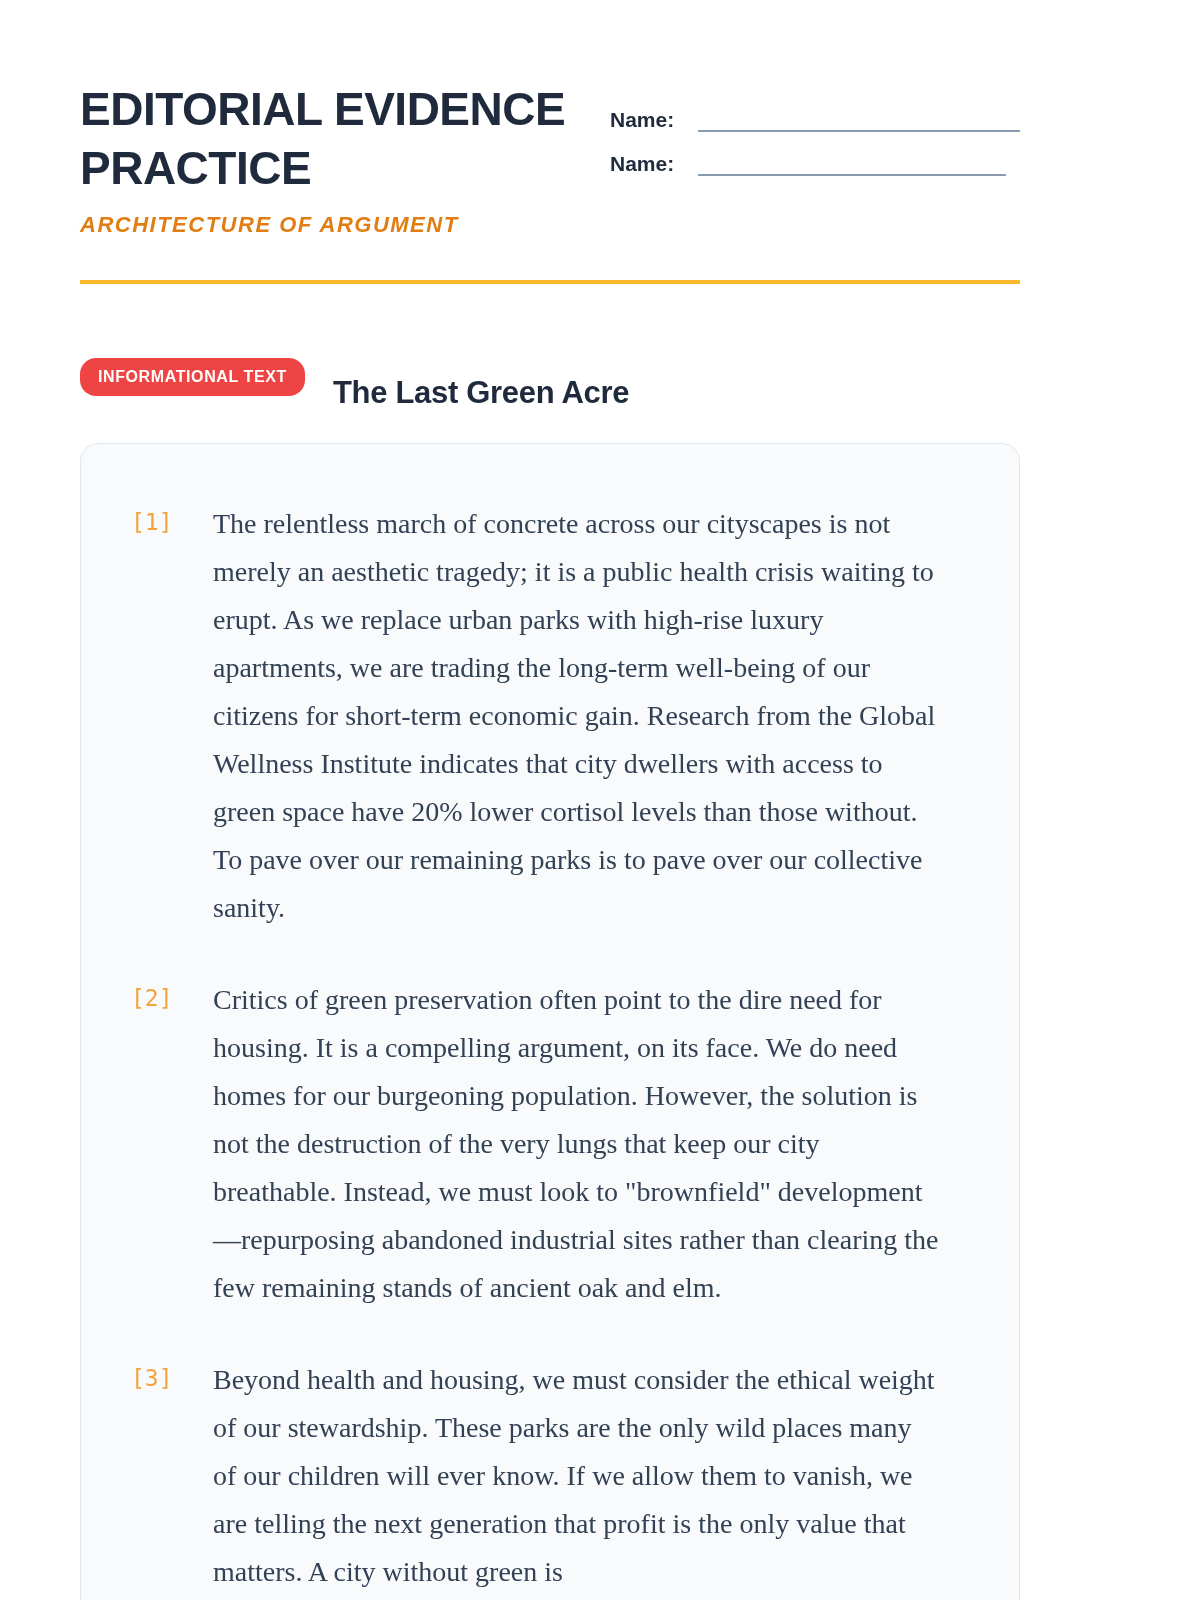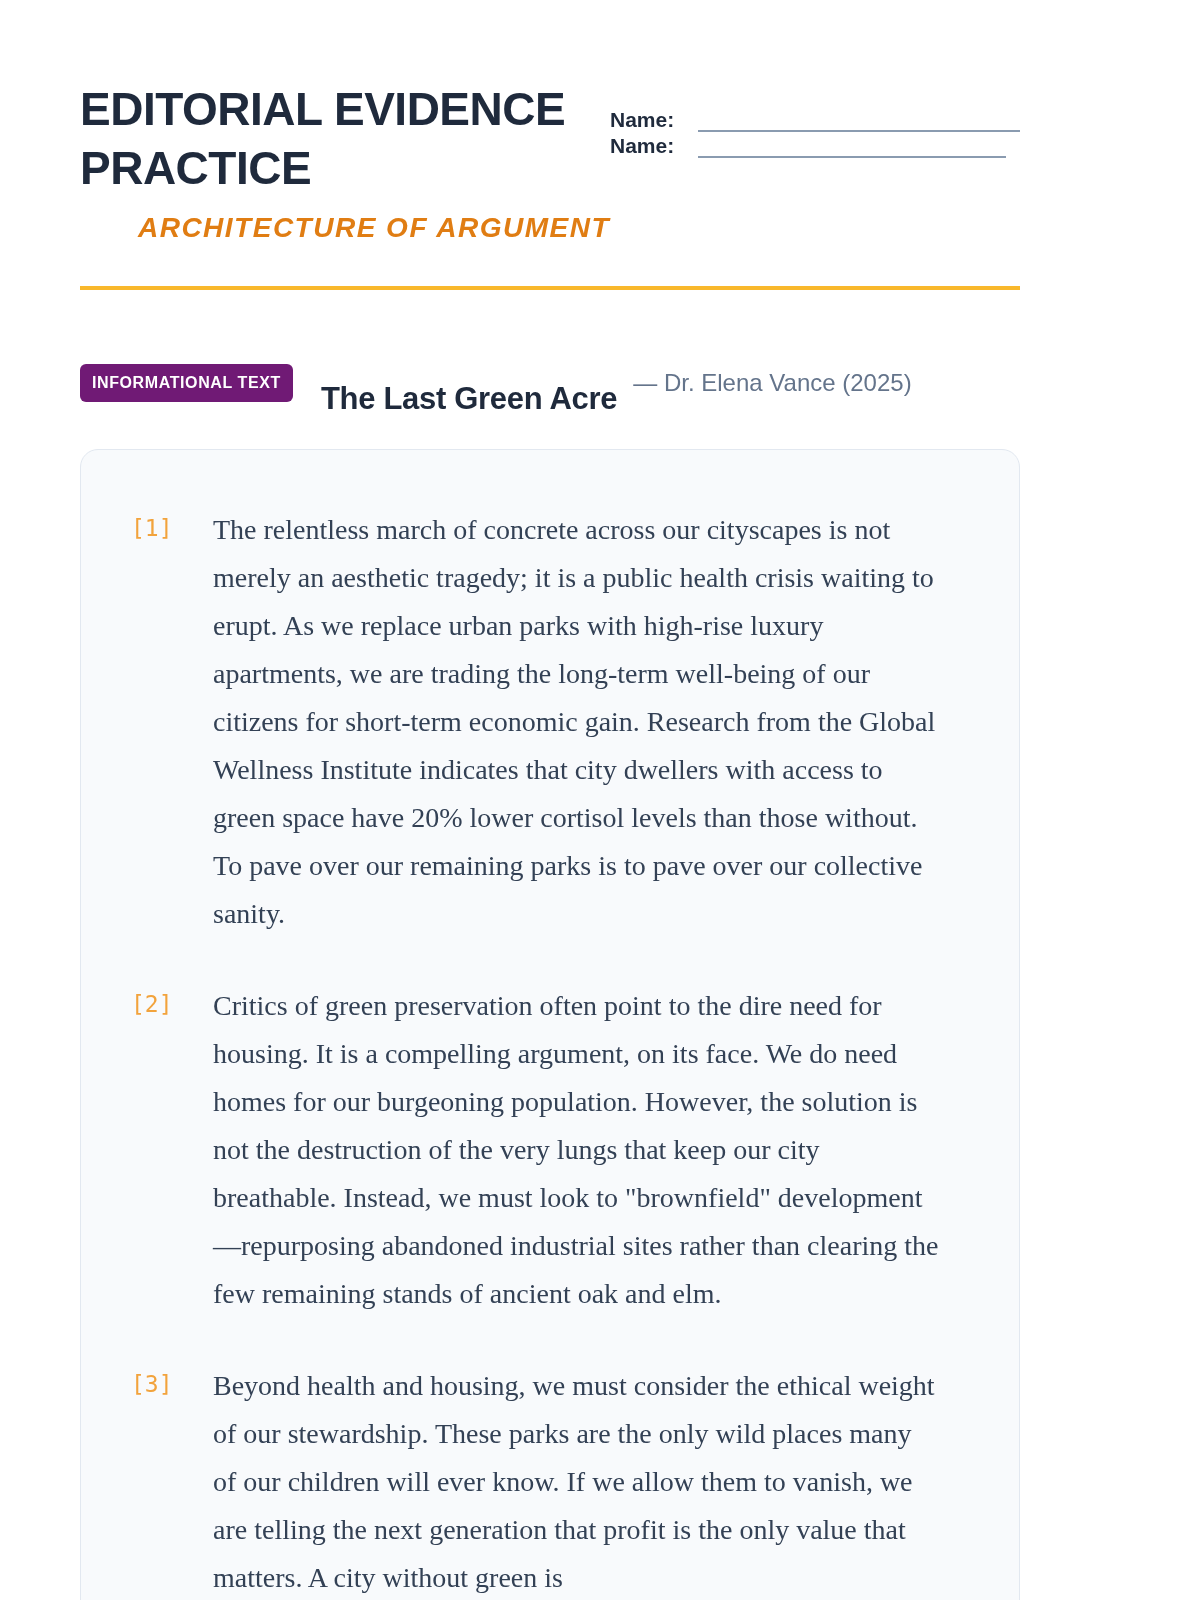--- a/index.html
+++ b/index.html
@@ -29,36 +29,36 @@
   .worksheet-title {
     font-size: 46px;
     font-weight: 900;
     letter-spacing: -0.5px;
     line-height: 1.28;
     color: #1f2a3c;
     text-transform: uppercase;
   }
   .worksheet-subtitle {
     margin-top: 14px;
-    font-size: 28px;
+    font-size: 22px;
     font-weight: 700;
     font-style: italic;
     letter-spacing: 1.5px;
     color: #e07d13;
     text-transform: uppercase;
-    text-align: right;
   }
   .header-right {
     margin-top: 26px;
     width: 410px;
     flex-shrink: 0;
   }
   .field-row {
     display: flex;
     align-items: flex-end;
+    margin-bottom: 18px;
     gap: 8px;
   }
   .field-label {
     font-size: 21px;
     font-weight: 700;
     color: #1f2a3c;
     margin-right: 16px;
     white-space: nowrap;
   }
   .field-line {
@@ -76,28 +76,28 @@
     border: none;
   }
 
   
   .passage-header {
     margin-top: 60px;
     display: flex;
     align-items: center;
   }
   .badge {
-    background: #701a75;
+    background: #ef4444;
     color: #ffffff;
     font-size: 16px;
     font-weight: 800;
     letter-spacing: 0.6px;
     text-transform: uppercase;
-    padding: 10px 12px;
-    border-radius: 6px;
+    padding: 10px 18px;
+    border-radius: 16px;
     white-space: nowrap;
   }
   .passage-title {
     margin-left: 28px;
     font-size: 31px;
     font-weight: 800;
     letter-spacing: -0.3px;
     color: #1f2a3c;
     white-space: nowrap;
     margin-top: 31px;
@@ -157,21 +157,20 @@
         <span class="field-line"></span>
       </div>
     </div>
   </header>
 
   <hr class="header-divider">
 
   <div class="passage-header">
     <span class="badge">INFORMATIONAL TEXT</span>
     <h2 class="passage-title">The Last Green Acre</h2>
-    <span class="passage-author">— Dr. Elena Vance (2025)</span>
   </div>
 
   <article class="passage-card">
     <div class="para">
       <span class="para-marker">[1]</span>
       <p class="para-text">The relentless march of concrete across our cityscapes is not merely an aesthetic tragedy; it is a public health crisis waiting to erupt. As we replace urban parks with high-rise luxury apartments, we are trading the long-term well-being of our citizens for short-term economic gain. Research from the Global Wellness Institute indicates that city dwellers with access to green space have 20% lower cortisol levels than those without. To pave over our remaining parks is to pave over our collective sanity.</p>
     </div>
     <div class="para">
       <span class="para-marker">[2]</span>
       <p class="para-text">Critics of green preservation often point to the dire need for housing. It is a compelling argument, on its face. We do need homes for our burgeoning population. However, the solution is not the destruction of the very lungs that keep our city breathable. Instead, we must look to "brownfield" development—repurposing abandoned industrial sites rather than clearing the few remaining stands of ancient oak and elm.</p>

